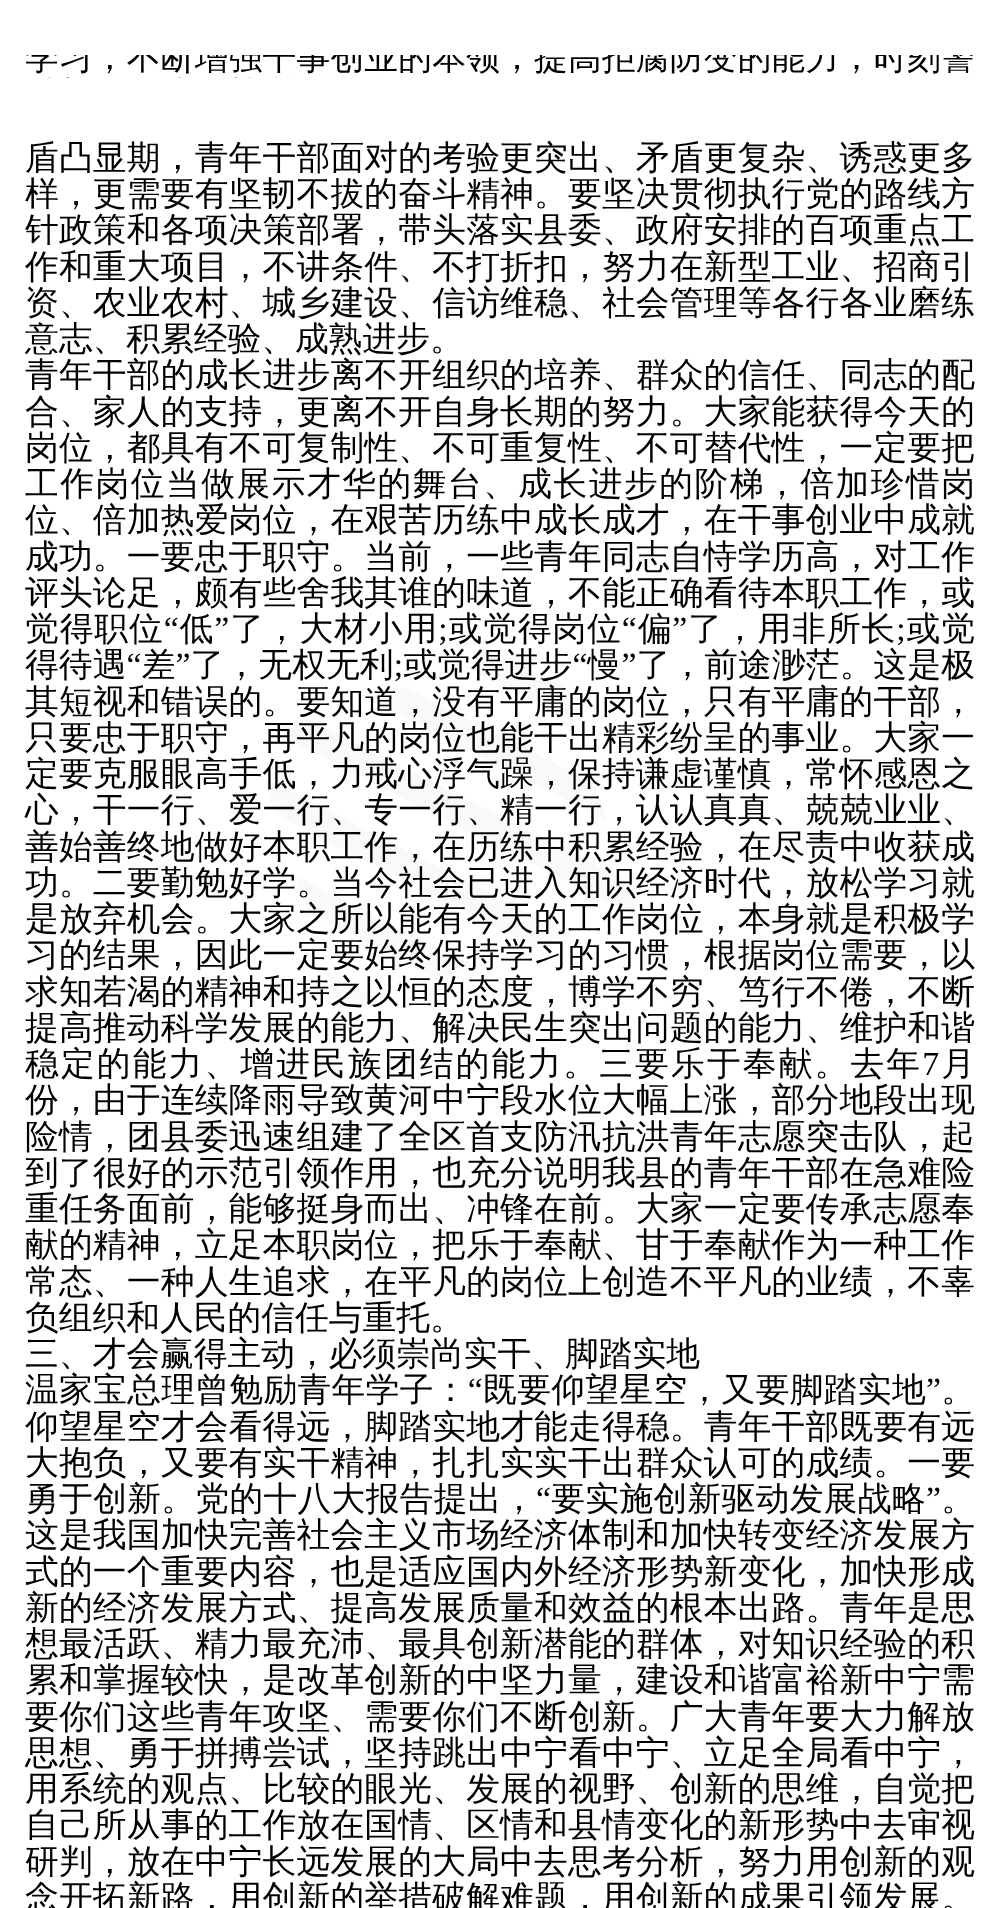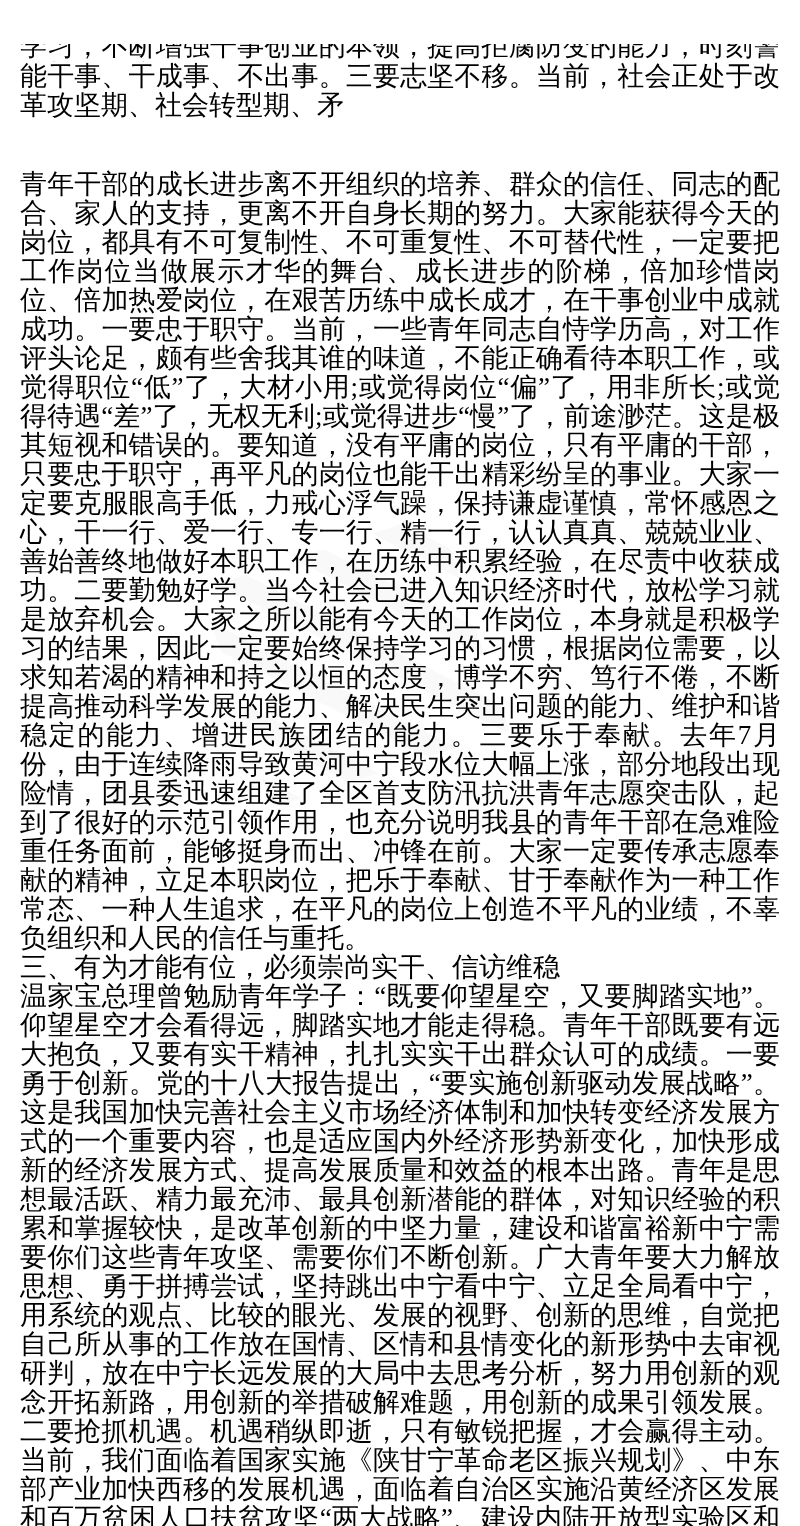--- a/index.html
+++ b/index.html
@@ -81,27 +81,27 @@
 <div class="doc-page">
 
   <div class="watermark"></div>
 
   <div class="doc-text">
 
     <div class="clip-line">
       <span class="inner">学习，不断增强干事创业的本领，提高拒腐防变的能力，时刻警钟长鸣、防微杜渐，使自己</span>
     </div>
 
-    <p class="para body">能干事、干成事、不出事。三要志坚不移。当前，社会正处于改革攻坚期、社会转型期、矛</p>
 
     <div class="page-gap"></div>
 
     <div>
+        <p class="para body">盾凸显期，青年干部面对的考验更突出、矛盾更复杂、诱惑更多样，更需要有坚韧不拔的奋斗精神。要坚决贯彻执行党的路线方针政策和各项决策部署，带头落实县委、政府安排的百项重点工作和重大项目，不讲条件、不打折扣，努力在新型工业、招商引资、农业农村、城乡建设、信访维稳、社会管理等各行各业磨练意志、积累经验、成熟进步。</p>
         <p class="para body">青年干部的成长进步离不开组织的培养、群众的信任、同志的配合、家人的支持，更离不开自身长期的努力。大家能获得今天的岗位，都具有不可复制性、不可重复性、不可替代性，一定要把工作岗位当做展示才华的舞台、成长进步的阶梯，倍加珍惜岗位、倍加热爱岗位，在艰苦历练中成长成才，在干事创业中成就成功。一要忠于职守。当前，一些青年同志自恃学历高，对工作评头论足，颇有些舍我其谁的味道，不能正确看待本职工作，或觉得职位“低”了，大材小用;或觉得岗位“偏”了，用非所长;或觉得待遇“差”了，无权无利;或觉得进步“慢”了，前途渺茫。这是极其短视和错误的。要知道，没有平庸的岗位，只有平庸的干部，只要忠于职守，再平凡的岗位也能干出精彩纷呈的事业。大家一定要克服眼高手低，力戒心浮气躁，保持谦虚谨慎，常怀感恩之心，干一行、爱一行、专一行、精一行，认认真真、兢兢业业、善始善终地做好本职工作，在历练中积累经验，在尽责中收获成功。二要勤勉好学。当今社会已进入知识经济时代，放松学习就是放弃机会。大家之所以能有今天的工作岗位，本身就是积极学习的结果，因此一定要始终保持学习的习惯，根据岗位需要，以求知若渴的精神和持之以恒的态度，博学不穷、笃行不倦，不断提高推动科学发展的能力、解决民生突出问题的能力、维护和谐稳定的能力、增进民族团结的能力。三要乐于奉献。去年7月份，由于连续降雨导致黄河中宁段水位大幅上涨，部分地段出现险情，团县委迅速组建了全区首支防汛抗洪青年志愿突击队，起到了很好的示范引领作用，也充分说明我县的青年干部在急难险重任务面前，能够挺身而出、冲锋在前。大家一定要传承志愿奉献的精神，立足本职岗位，把乐于奉献、甘于奉献作为一种工作常态、一种人生追求，在平凡的岗位上创造不平凡的业绩，不辜负组织和人民的信任与重托。</p>
-        <p class="para heading">三、有为才能有位，必须崇尚实干、信访维稳</p>
+        <p class="para heading">三、才会赢得主动，必须崇尚实干、脚踏实地</p>
         <p class="para body">温家宝总理曾勉励青年学子：“既要仰望星空，又要脚踏实地”。仰望星空才会看得远，脚踏实地才能走得稳。青年干部既要有远大抱负，又要有实干精神，扎扎实实干出群众认可的成绩。一要勇于创新。党的十八大报告提出，“要实施创新驱动发展战略”。这是我国加快完善社会主义市场经济体制和加快转变经济发展方式的一个重要内容，也是适应国内外经济形势新变化，加快形成新的经济发展方式、提高发展质量和效益的根本出路。青年是思想最活跃、精力最充沛、最具创新潜能的群体，对知识经验的积累和掌握较快，是改革创新的中坚力量，建设和谐富裕新中宁需要你们这些青年攻坚、需要你们不断创新。广大青年要大力解放思想、勇于拼搏尝试，坚持跳出中宁看中宁、立足全局看中宁，用系统的观点、比较的眼光、发展的视野、创新的思维，自觉把自己所从事的工作放在国情、区情和县情变化的新形势中去审视研判，放在中宁长远发展的大局中去思考分析，努力用创新的观念开拓新路，用创新的举措破解难题，用创新的成果引领发展。二要抢抓机遇。机遇稍纵即逝，只有敏锐把握，才会赢得主动。当前，我们面临着国家实施《陕甘宁革命老区振兴规划》、中东部产业加快西移的发展机遇，面临着自治区实施沿黄经济区发展和百万贫困人口扶贫攻坚“两大战略”、建设内陆开放型实验区和向西开放重要窗口的重大历史机遇，面临着XXX市实施旅游优先发展、外煤进宁、城市化带动、扶贫攻坚“四大战略”等一系列政策机遇，广大青年干部一定要以“坐不住”的危机感、“等不起”的紧迫感，以无功就是过的使命感，打起十二分精神，在跑项目、争资金上先人一步，在招大商、引大资上快人一拍，真正把发展契机变成现实生产力。三要勤政实干。今年的工作已进入开局阶段，能不能完成好今年的目标任务，就看这一阶段的工作抓的紧不紧、盯得实不实。大家一定要拿出魄力、鼓足干劲，紧紧围绕县委、政府确定的</p>
       </div>
 
   </div>
 
   <div class="footer-notice">
     <span>剩余6页</span>
     <span>下载后可查阅</span>
   </div>
 

